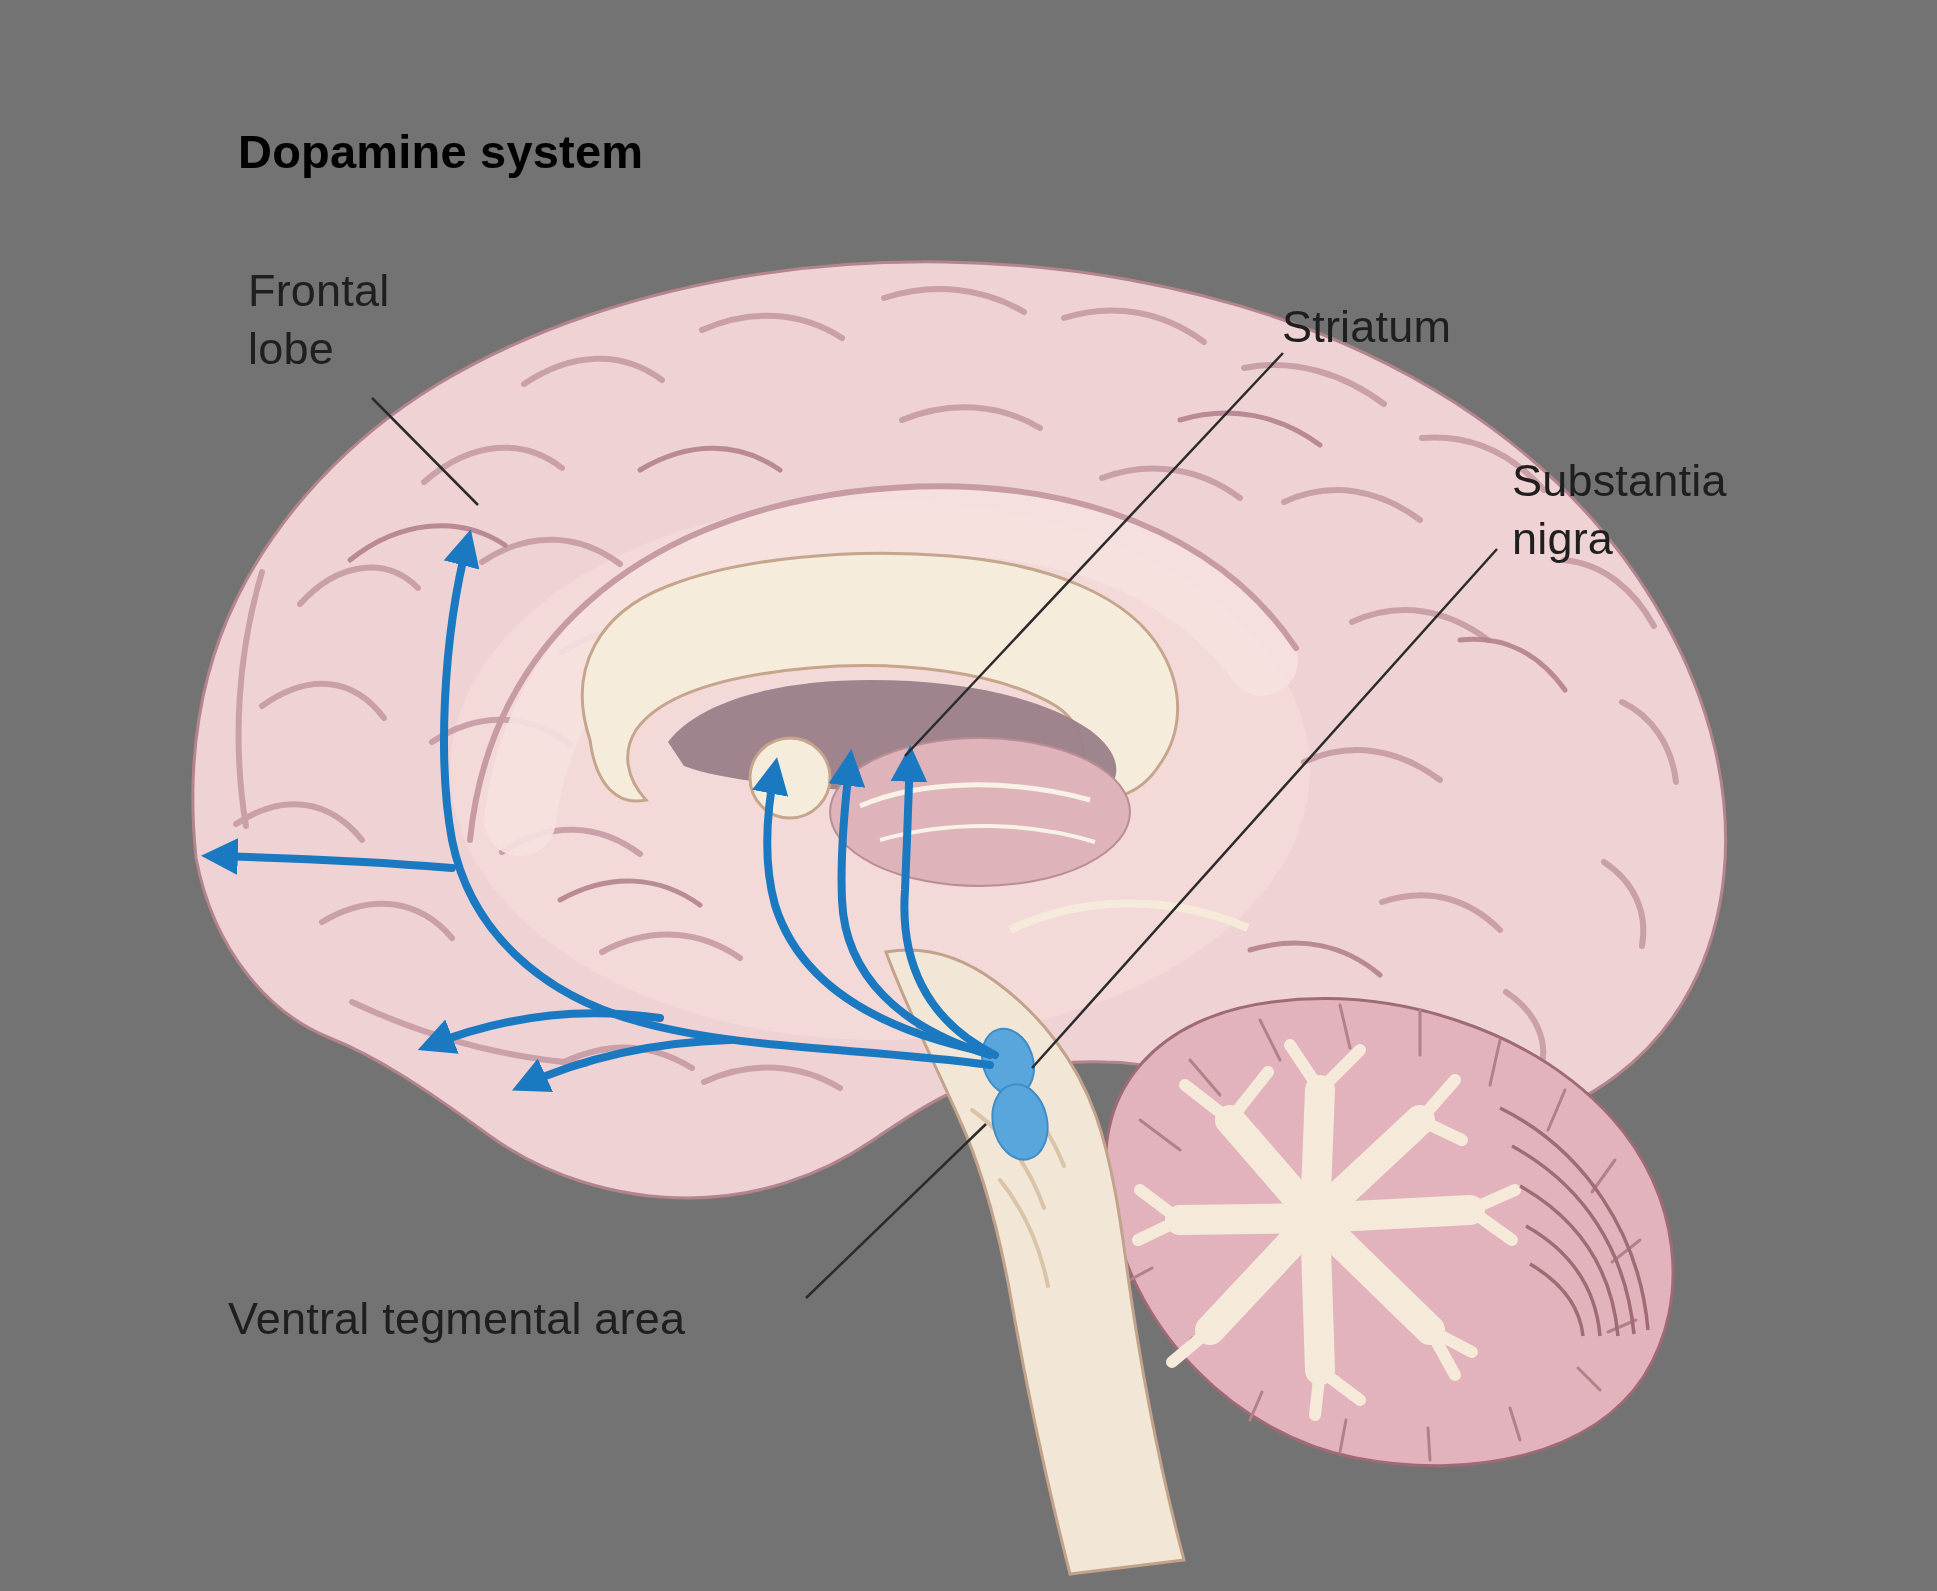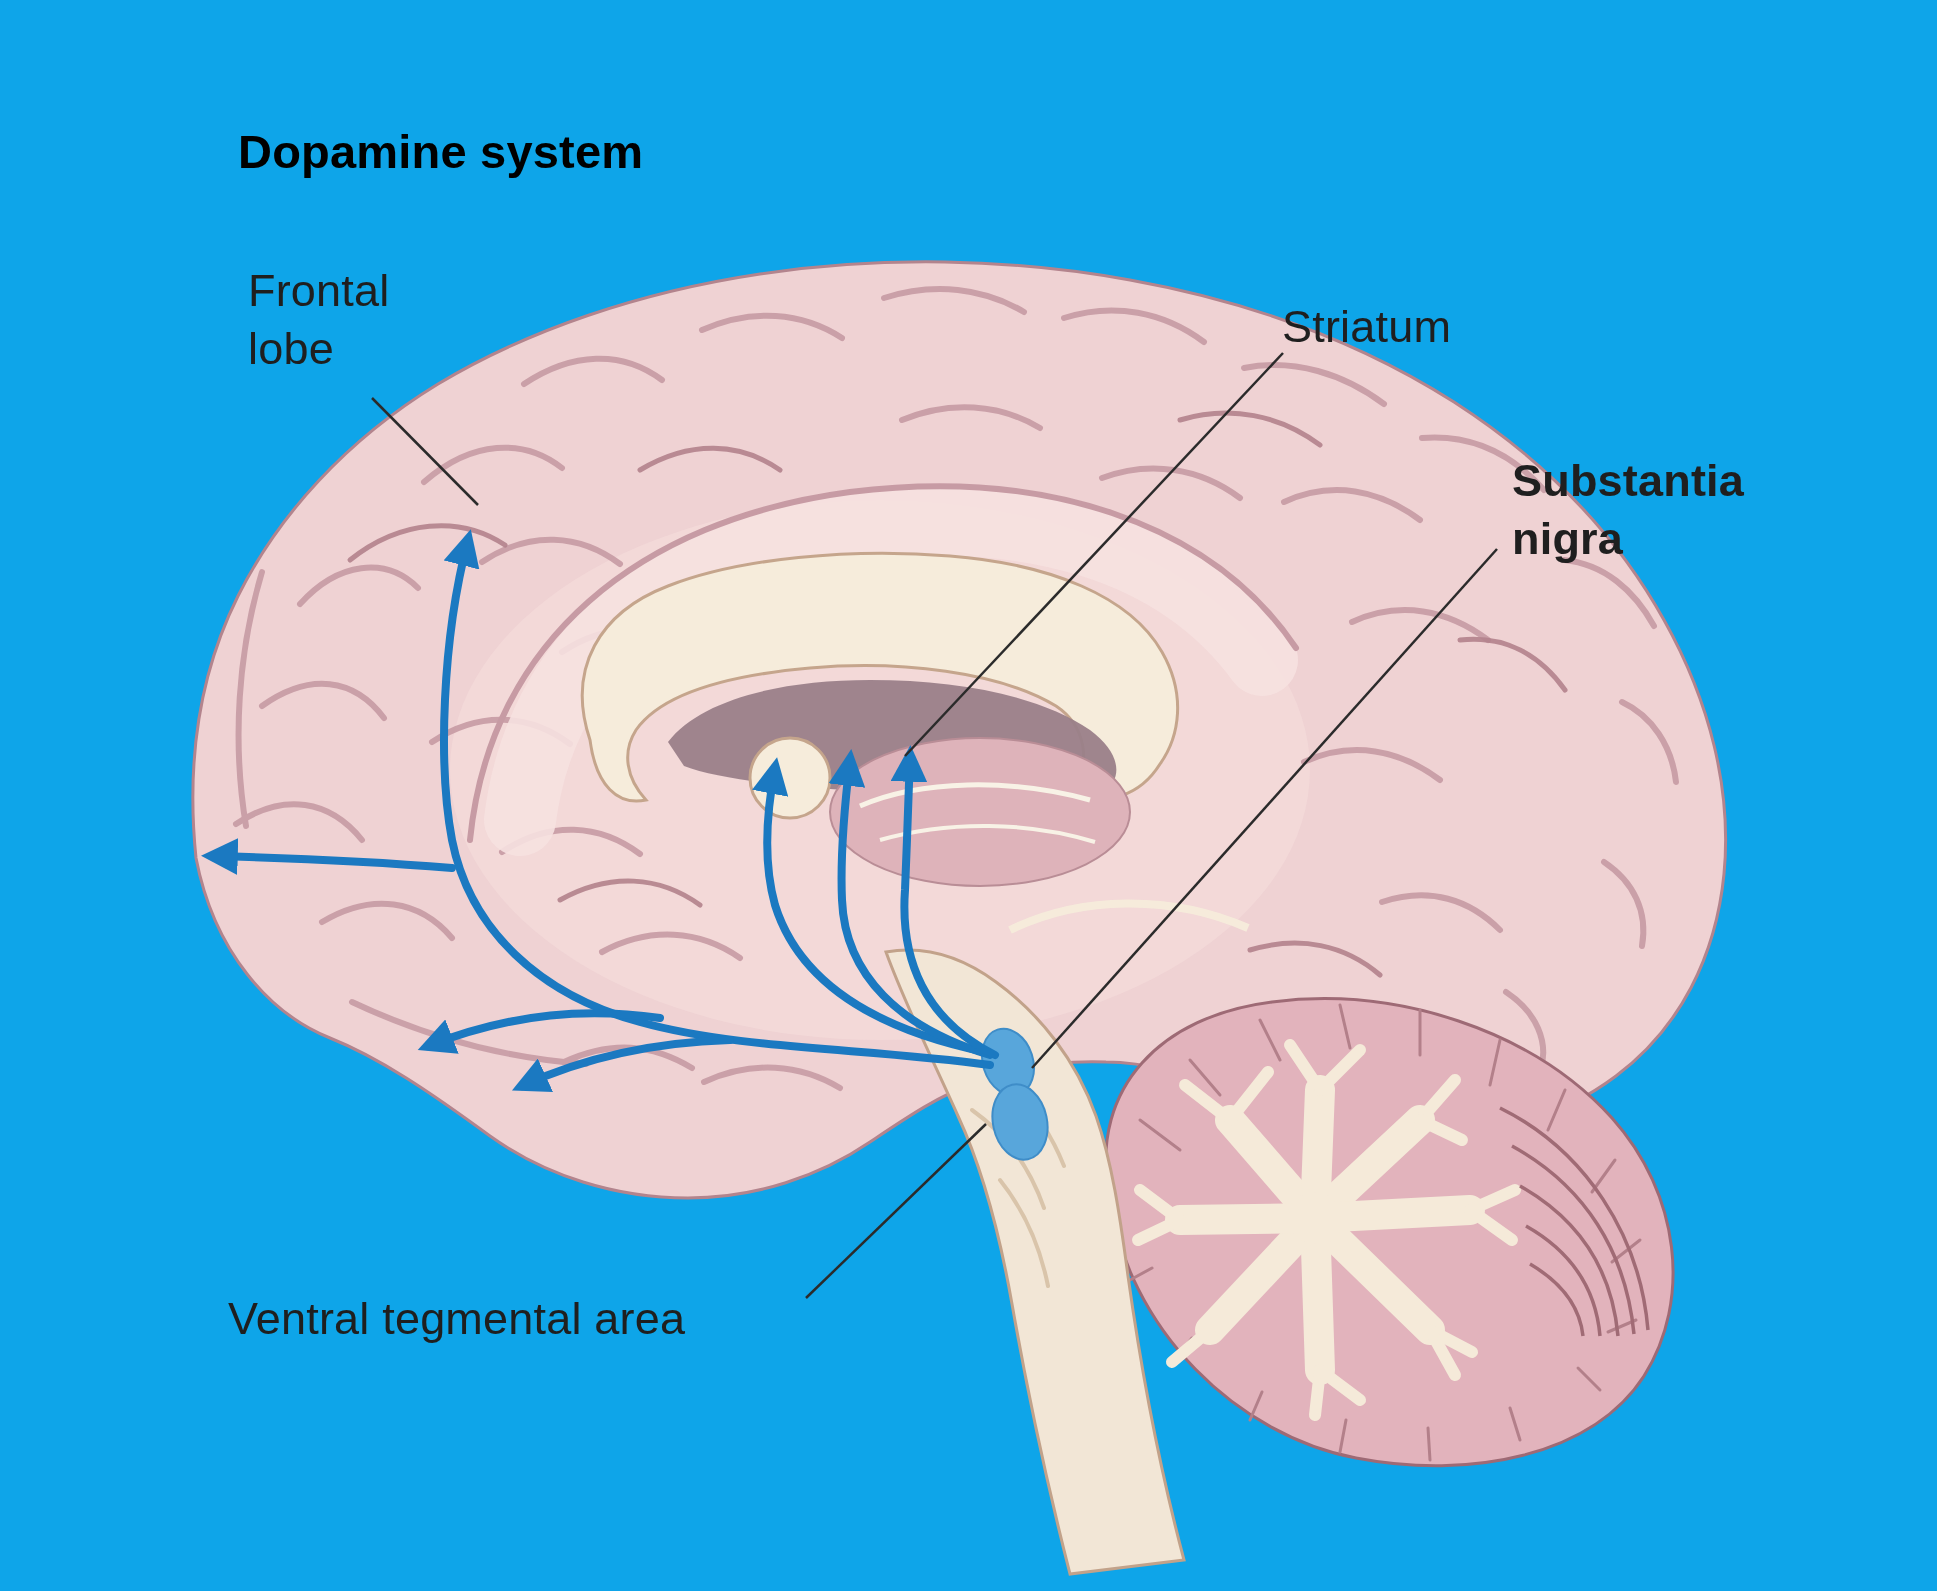--- a/index.html
+++ b/index.html
@@ -1,20 +1,20 @@
 <!DOCTYPE html>
 <html><head>
 <meta charset="utf-8">
 <style>
   html, body { margin: 0; padding: 0; background: #ffffff; }
   .stage {
     position: relative;
     width: 1937px;
     height: 1591px;
-    background: #0ea5e9;
+    background: #737373;
     font-family: "Liberation Sans", sans-serif;
     overflow: hidden;
   }
   .stage svg.art {
     position: absolute;
     left: 0; top: 0;
     width: 1937px; height: 1591px;
     display: block;
   }
   .label {
@@ -250,17 +250,17 @@
     </g>
   </svg>
 
   <div class="title" style="left:238px; top:124px;">Dopamine system</div>
 
   <div class="label" style="left:248px; top:262px;">Frontal
 lobe</div>
 
   <div class="label" style="left:1282px; top:298px;text-align:right;">Striatum</div>
 
-  <div class="label" style="left:1512px; top:452px;font-weight:bold;">Substantia
+  <div class="label" style="left:1512px; top:452px;">Substantia
 nigra</div>
 
   <div class="label" style="left:228px; top:1290px;text-align:center;">Ventral tegmental area</div>
 </div>
 
 </body></html>

